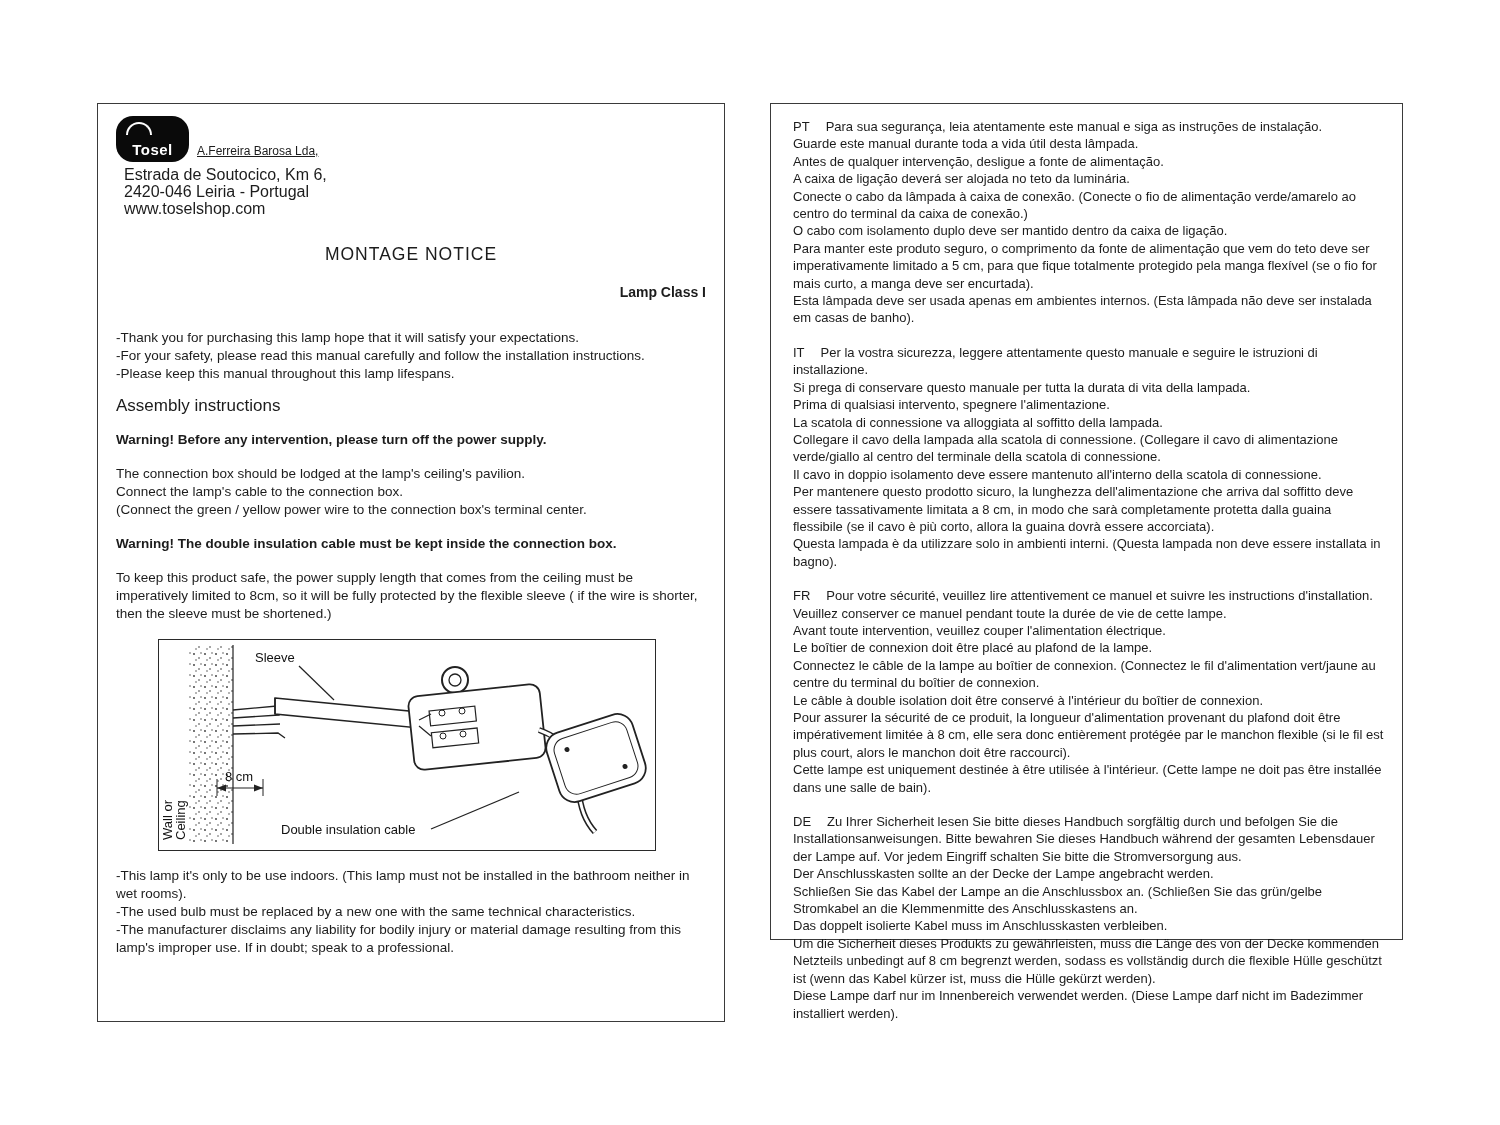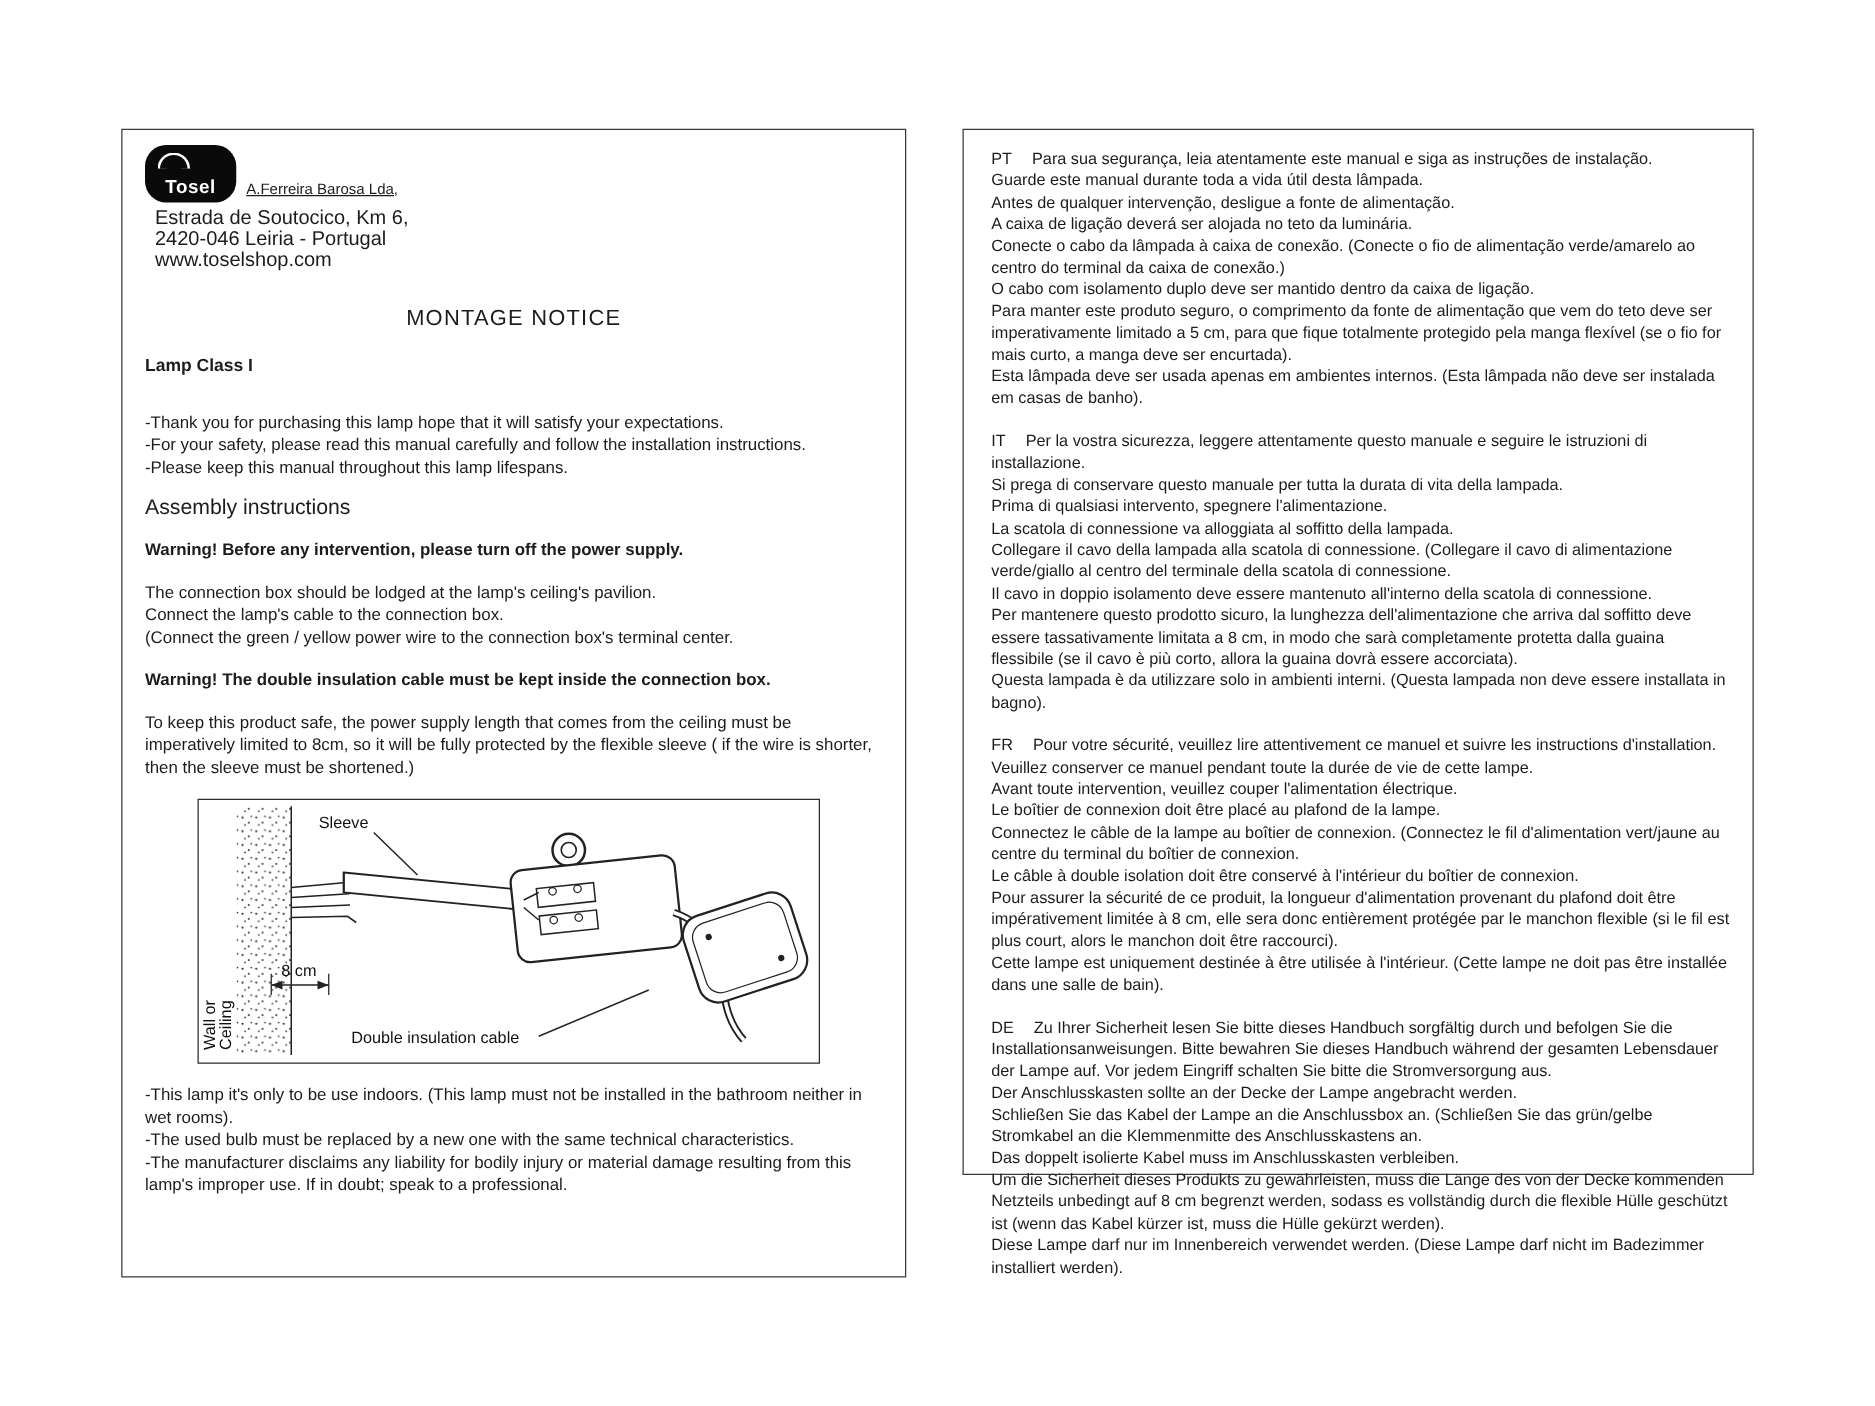--- a/index.html
+++ b/index.html
@@ -35,21 +35,21 @@
     border:2px solid #fff; border-bottom:none;
     border-radius:13px 13px 0 0;
   }
   .logo-word { font-size:15px; letter-spacing:0.5px; font-weight:bold; }
   .company-name { font-size:12px; padding-bottom:2px;text-decoration:underline; }
   .address-block { margin-top:4px; margin-left:8px; }
   .address-block div { line-height:17px; font-size:16px; }
 
   
   .doc-title { text-align:center; font-size:17.5px; letter-spacing:1px; margin-top:28px; }
-  .doc-subtitle { text-align:left; font-size:14px; font-weight:bold; margin-top:20px; }
+  .doc-subtitle { text-align:right; font-size:14px; font-weight:bold; margin-top:20px; }
   .intro-block { margin-top:28px; }
   .intro-block div { line-height:18px; }
   .section-heading { text-align:left; font-size:17px; margin-top:14px; }
   .warning { font-weight:bold; margin-top:16px; }
   .body-block { margin-top:16px; }
   .body-block div { line-height:18px; }
   .para { margin-top:16px; }
 
   
   .diagram-frame {

